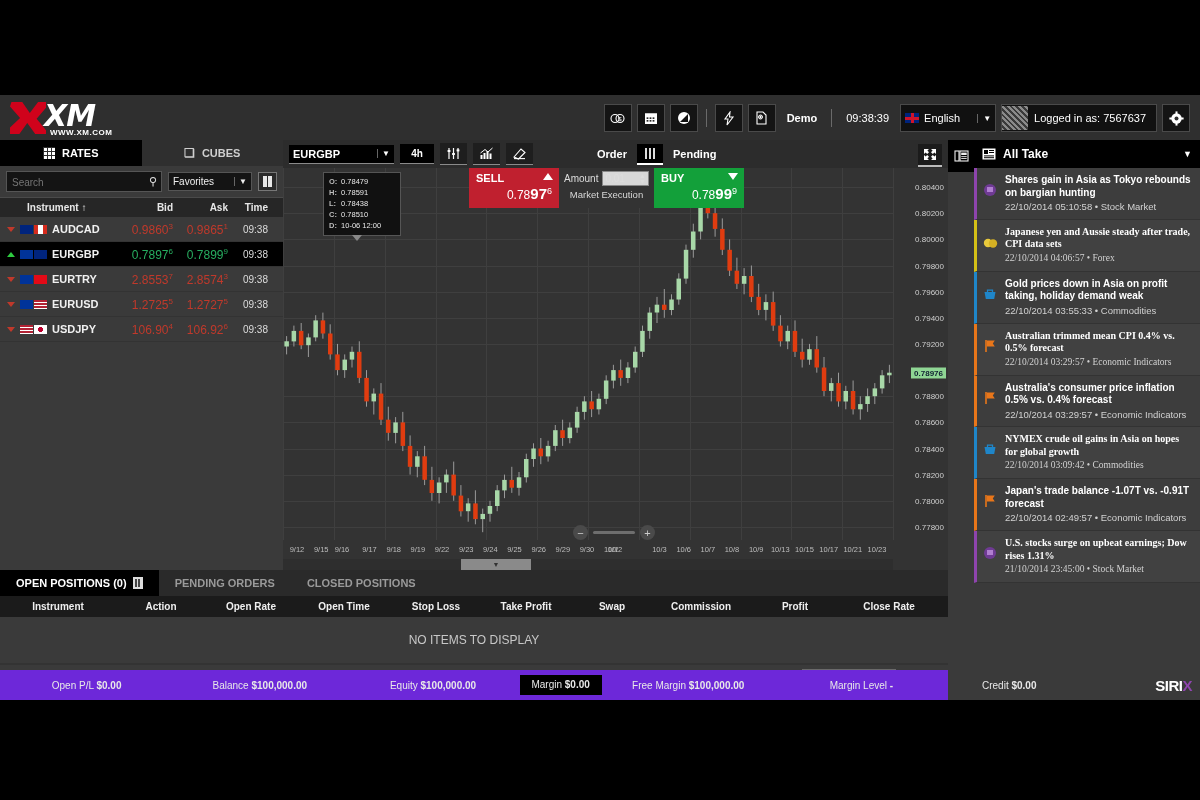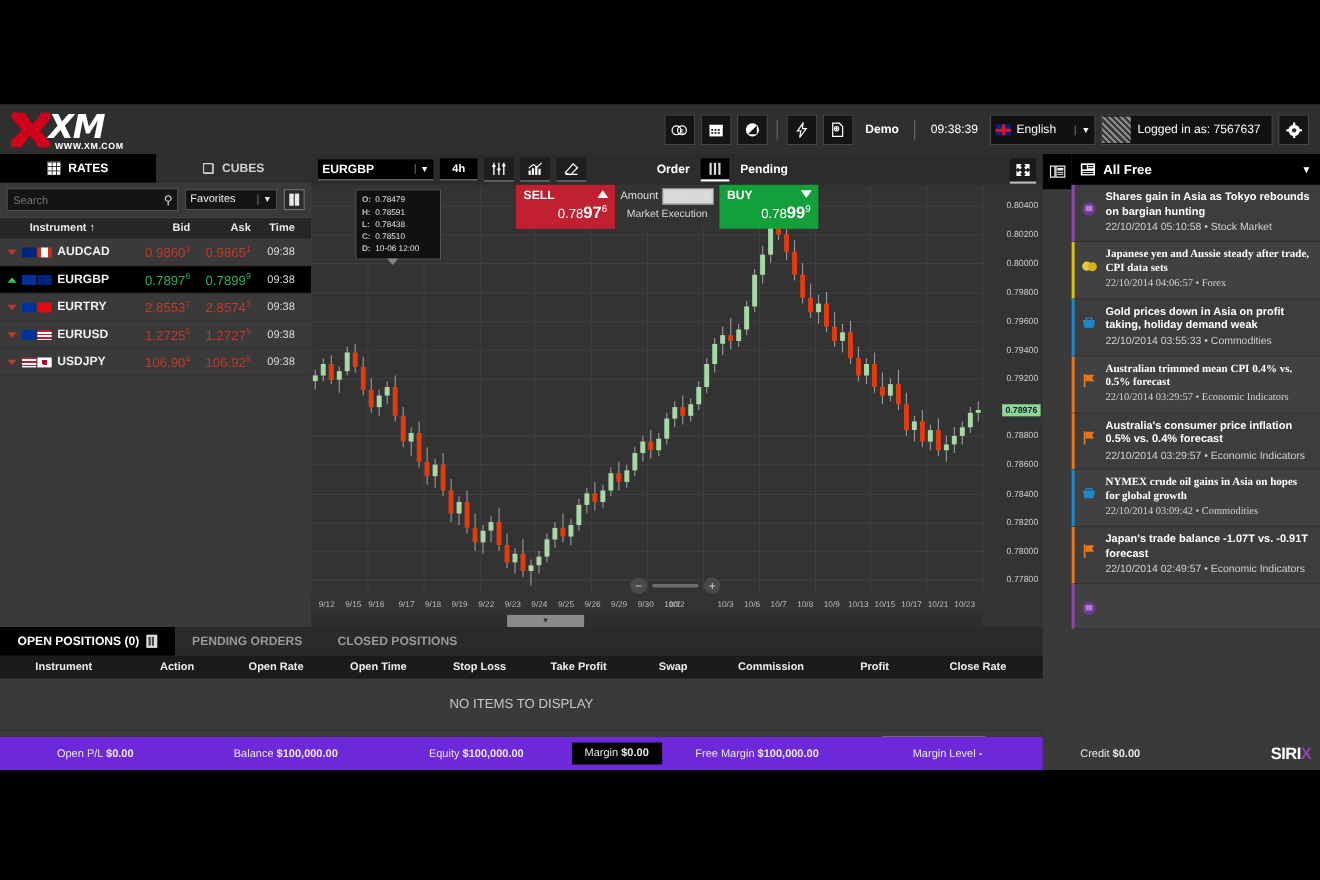--- a/index.html
+++ b/index.html
@@ -708,21 +708,21 @@
       <svg width="14" height="12" viewBox="0 0 14 12">
           <rect x="0.5" y="0.5" width="13" height="11" fill="#fff"></rect>
           <g fill="#000">
             <rect x="2" y="2" width="4" height="4"></rect>
             <rect x="7" y="2" width="5" height="1"></rect>
             <rect x="7" y="4" width="5" height="1"></rect>
             <rect x="2" y="7.4" width="10" height="1"></rect>
             <rect x="2" y="9.2" width="10" height="1"></rect>
           </g>
         </svg>
-      <span>All Free</span>
+      <span>All Take</span>
       <span class="car">▼</span>
     </div>
     <div class="nlist" id="newslist">
         <div class="nitem" style="border-left-color: rgb(142, 68, 173);">
           <div class="nico"><svg width="14" height="14" viewBox="0 0 14 14">
               <circle cx="7" cy="7" r="6" fill="#6f3a94"></circle>
               <rect x="4" y="4" width="6" height="5" fill="#b07fd0"></rect>
             </svg></div>
           <div class="nbody">
             <div class="ntitle">Shares gain in Asia as Tokyo rebounds on bargian hunting</div>
@@ -787,20 +787,24 @@
           <div class="nbody">
             <div class="ntitle">Japan's trade balance -1.07T vs. -0.91T forecast</div>
             <div class="nmeta">22/10/2014 02:49:57 • Economic Indicators</div>
           </div>
         </div>
         <div class="nitem alt" style="border-left-color: rgb(142, 68, 173);">
           <div class="nico"><svg width="14" height="14" viewBox="0 0 14 14">
               <circle cx="7" cy="7" r="6" fill="#6f3a94"></circle>
               <rect x="4" y="4" width="6" height="5" fill="#b07fd0"></rect>
             </svg></div>
+          <div class="nbody">
+            <div class="ntitle">U.S. stocks surge on upbeat earnings; Dow rises 1.31%</div>
+            <div class="nmeta">21/10/2014 23:45:00 • Stock Market</div>
+          </div>
         </div>
       </div>
     <div class="credit">
       <div class="ct"><span>Credit</span> <b>$0.00</b></div>
       <div class="sirix"><span>SIRI</span><em>X</em></div>
     </div>
   </div>
 
 </div>
 

